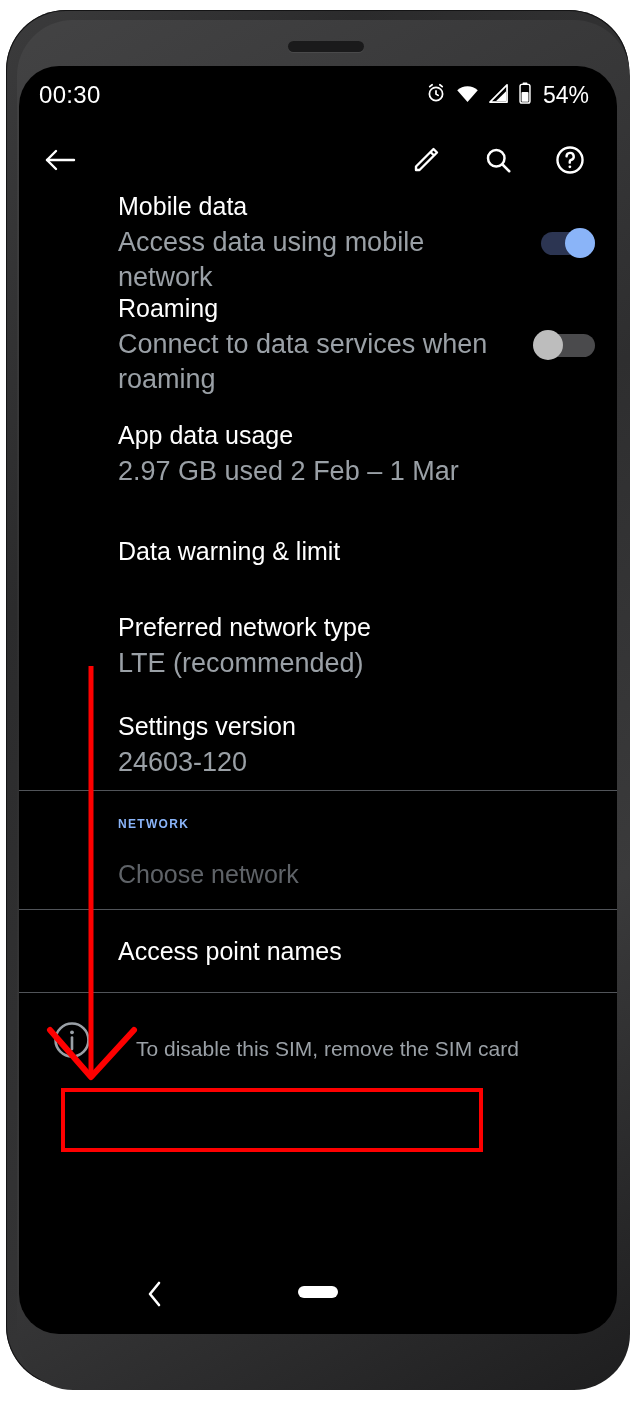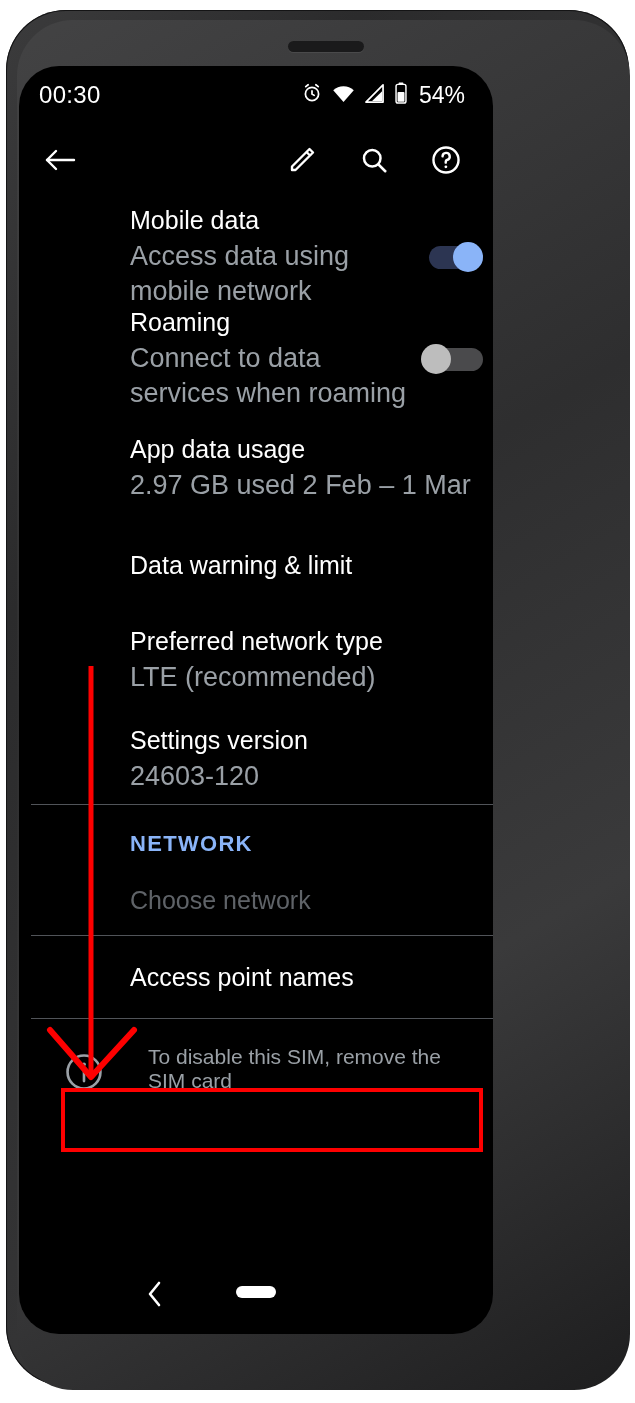--- a/index.html
+++ b/index.html
@@ -32,21 +32,21 @@
     width: 76px; height: 11px;
     border-radius: 6px;
     background: #1a1a1b;
     box-shadow: 0 1px 0 #4a4a4b;
   }
 
   
   #screen {
     position: absolute;
     left: 19px; top: 66px;
-    width: 474px; height: 1268px;
+    width: 598px; height: 1268px;
     background: #000000;
     border-radius: 40px 40px 40px 40px;
     overflow: hidden;
     color: #ffffff;
   }
 
   
   #status-bar {
     position: absolute; left: 0; top: 0;
     width: 100%; height: 58px;
@@ -68,21 +68,21 @@
     width: 100%; height: 72px;
     display: flex; align-items: center;
     padding: 0 28px 0 22px;
   }
   .action-icon { width: 38px; height: 38px; display: flex; align-items: center; justify-content: center; }
   #action-spacer { flex: 1; }
   #edit-btn { margin-right: 34px; }
   #search-btn { margin-right: 34px; }
 
   
-  #settings-list { position: absolute; left: 0; top: 144px; width: 100%; margin-left: 12px; }
+  #settings-list { position: absolute; left: 0; top: 130px; width: 100%; }
 
   .pref-row {
     position: relative;
     display: flex; align-items: center;
     padding: 0 22px 0 99px;
     min-height: 58px;
   }
   .pref-texts { flex: 1; padding-right: 10px; }
   .pref-title {
     font-size: 25px; color: #ffffff; line-height: 1.24; font-weight: 400;
@@ -102,21 +102,21 @@
   .r-autoselect    { height: 82px; }
   .r-choosenet     { height: 70px; }
   .r-apn           { height: 82px; }
 
   .divider {
     height: 1px; width: 100%; background: #5f6368; opacity: .85;
   }
 
   .section-header {
     padding: 26px 22px 8px 99px;
-    font-size: 22px; font-weight: 700; letter-spacing: 1.3px;
+    font-size: 12px; font-weight: 700; letter-spacing: 1.3px;
   }
 
   
   .switch { position: relative; width: 62px; height: 30px; flex: none; }
   .switch .track {
     position: absolute; right: 0; top: 4px;
     width: 54px; height: 23px; border-radius: 12px;
   }
   .switch .thumb {
     position: absolute; top: 0; width: 30px; height: 30px; border-radius: 50%;

